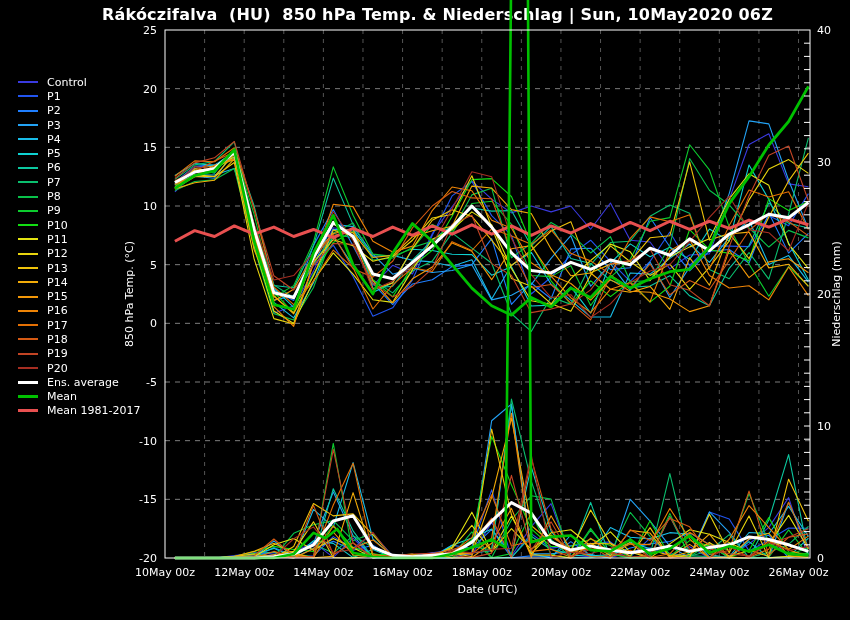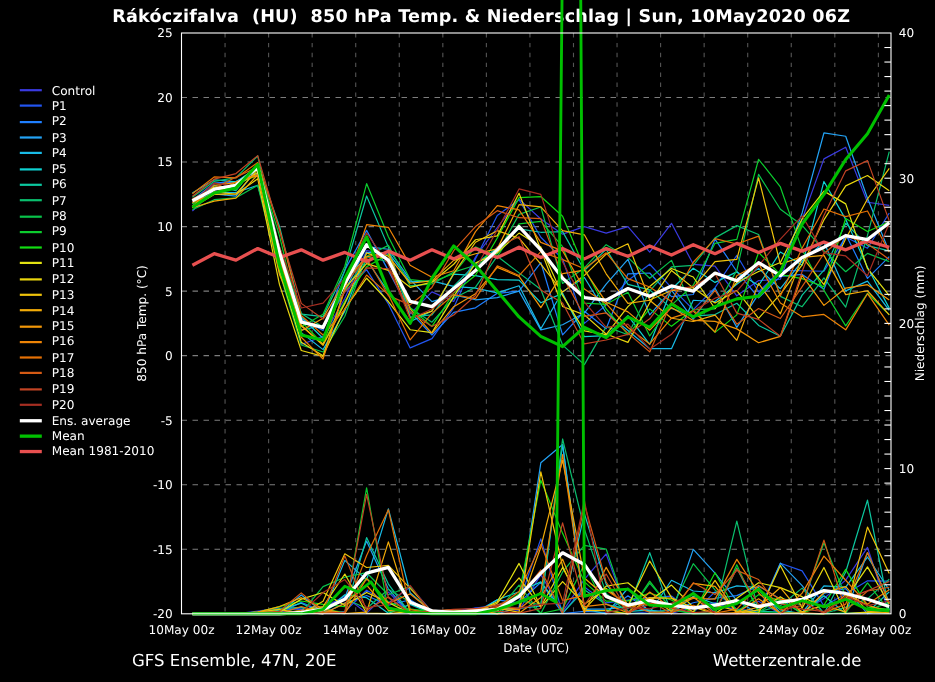--- a/index.html
+++ b/index.html
@@ -108,21 +108,21 @@
       <div class="leg-row">
         <span class="leg-swatch" style="height: 3px; background: rgb(255, 255, 255);"></span>
         <span>Ens. average</span>
       </div>
       <div class="leg-row">
         <span class="leg-swatch" style="height: 3px; background: rgb(0, 192, 0);"></span>
         <span>Mean</span>
       </div>
       <div class="leg-row">
         <span class="leg-swatch" style="height: 3px; background: rgb(232, 80, 80);"></span>
-        <span>Mean 1981-2010</span>
+        <span>Mean 1981-2017</span>
       </div>
     </div>
   <svg id="plot-svg" width="850" height="620" viewBox="0 0 850 620">
       <g>
         <line x1="204.59484346224679" y1="30" x2="204.59484346224679" y2="558" stroke="#555555" stroke-width="1" stroke-dasharray="4 5"></line>
         <line x1="244.18968692449357" y1="30" x2="244.18968692449357" y2="558" stroke="#555555" stroke-width="1" stroke-dasharray="4 5"></line>
         <line x1="283.78453038674036" y1="30" x2="283.78453038674036" y2="558" stroke="#555555" stroke-width="1" stroke-dasharray="4 5"></line>
         <line x1="323.37937384898714" y1="30" x2="323.37937384898714" y2="558" stroke="#555555" stroke-width="1" stroke-dasharray="4 5"></line>
         <line x1="362.97421731123393" y1="30" x2="362.97421731123393" y2="558" stroke="#555555" stroke-width="1" stroke-dasharray="4 5"></line>
         <line x1="402.56906077348066" y1="30" x2="402.56906077348066" y2="558" stroke="#555555" stroke-width="1" stroke-dasharray="4 5"></line>
@@ -264,16 +264,14 @@
       <text x="402.56906077348066" y="576" fill="#ffffff" font-size="11" text-anchor="middle" font-family="&quot;DejaVu Sans&quot;,&quot;Liberation Sans&quot;,sans-serif">16May 00z</text>
       <text x="481.75874769797423" y="576" fill="#ffffff" font-size="11" text-anchor="middle" font-family="&quot;DejaVu Sans&quot;,&quot;Liberation Sans&quot;,sans-serif">18May 00z</text>
       <text x="560.9484346224679" y="576" fill="#ffffff" font-size="11" text-anchor="middle" font-family="&quot;DejaVu Sans&quot;,&quot;Liberation Sans&quot;,sans-serif">20May 00z</text>
       <text x="640.1381215469613" y="576" fill="#ffffff" font-size="11" text-anchor="middle" font-family="&quot;DejaVu Sans&quot;,&quot;Liberation Sans&quot;,sans-serif">22May 00z</text>
       <text x="719.3278084714549" y="576" fill="#ffffff" font-size="11" text-anchor="middle" font-family="&quot;DejaVu Sans&quot;,&quot;Liberation Sans&quot;,sans-serif">24May 00z</text>
       <text x="798.5174953959485" y="576" fill="#ffffff" font-size="11" text-anchor="middle" font-family="&quot;DejaVu Sans&quot;,&quot;Liberation Sans&quot;,sans-serif">26May 00z</text>
       <text x="487.5" y="593" fill="#ffffff" font-size="11" text-anchor="middle" font-family="&quot;DejaVu Sans&quot;,&quot;Liberation Sans&quot;,sans-serif">Date (UTC)</text>
       <text x="133" y="294" fill="#ffffff" font-size="11" text-anchor="middle" font-family="&quot;DejaVu Sans&quot;,&quot;Liberation Sans&quot;,sans-serif" transform="rotate(-90 133 294)">850 hPa Temp. (°C)</text>
       <text x="840" y="294" fill="#ffffff" font-size="11" text-anchor="middle" font-family="&quot;DejaVu Sans&quot;,&quot;Liberation Sans&quot;,sans-serif" transform="rotate(-90 840 294)">Niederschlag (mm)</text>
     </svg>
-  <div class="footer" id="footer-left">GFS Ensemble, 47N, 20E</div>
-  <div class="footer" id="footer-right">Wetterzentrale.de</div>
 
 </div>
 
 </body></html>

